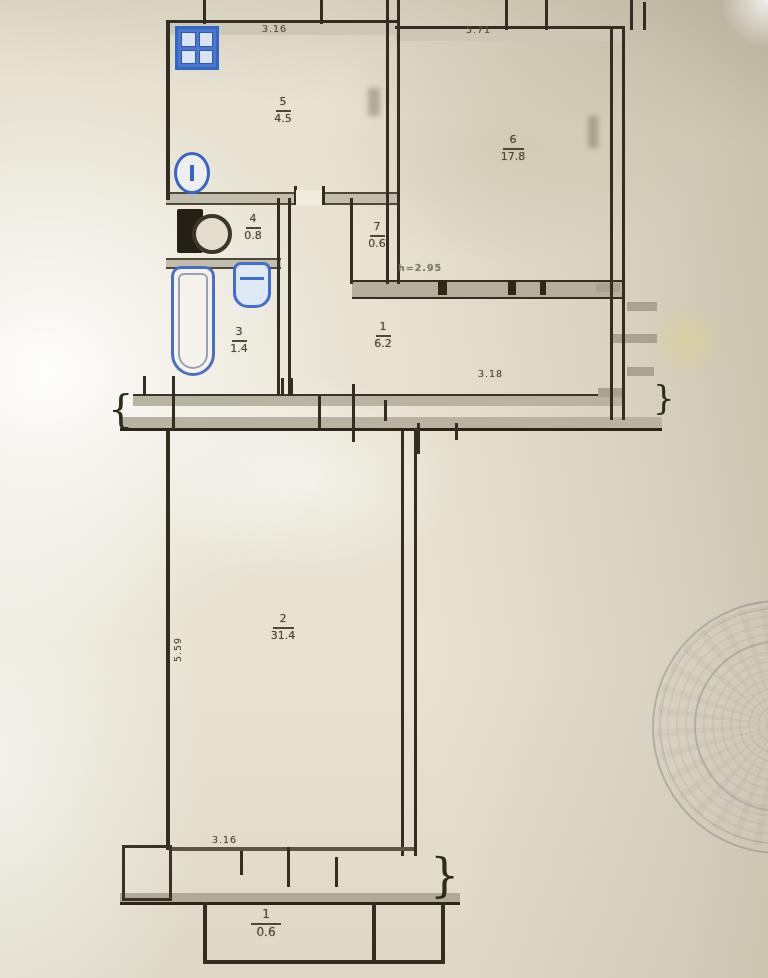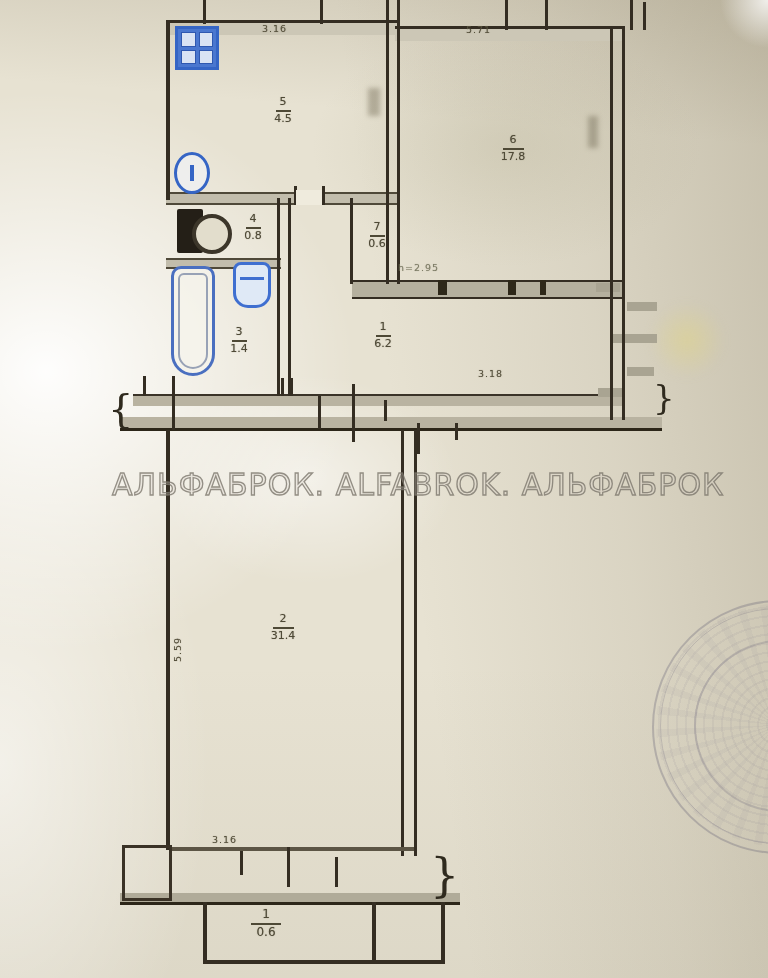--- a/index.html
+++ b/index.html
@@ -26,21 +26,21 @@
   .pier{position:absolute;border:3px solid #3a3226;background:transparent;z-index:10;}
   .brace{position:absolute;color:#2f2a1e;font-family:"DejaVu Serif",serif;z-index:12;line-height:1;}
   
   .rlabel{position:absolute;z-index:20;text-align:center;color:#4e4936;font-size:11px;line-height:1.15;
           text-shadow:0 0 1px rgba(78,73,54,0.55);}
   .rlabel .bar{display:block;height:2px;background:#4e4936;margin:1px auto;}
   .rlabel span{display:block;}
   .dim{position:absolute;z-index:20;color:#55503c;font-size:9.5px;letter-spacing:1px;
        text-shadow:0 0 1px rgba(85,80,60,0.5);white-space:nowrap;}
   .dim.vert{transform:rotate(-90deg);transform-origin:left top;}
-  .dim.faded{color:#6d6d55;opacity:0.85;}
+  .dim.faded{color:#6d6d55;opacity:0.85;font-weight:bold;}
   .smudge{position:absolute;background:rgba(105,98,75,0.4);filter:blur(2.5px);z-index:8;}
   
   .fix{position:absolute;z-index:15;}
   .stove{border:3px solid #3565c5;background:#4a77cf;display:grid;grid-template-columns:1fr 1fr;
          grid-template-rows:1fr 1fr;gap:3px;padding:3px;}
   .stove i{background:#d9e3f4;border:1px solid #2f58b0;}
   .sinkround{border:3px solid #3565c5;border-radius:50%;background:rgba(240,244,250,0.6);}
   .sinkround i{position:absolute;left:50%;top:50%;width:4px;height:16px;margin:-8px 0 0 -2px;background:#3565c5;}
   .washerbody{background:#241f17;border-radius:2px;}
   .washerdrum{border:4px solid #3c362a;border-radius:50%;background:#e2ddcc;}
@@ -205,15 +205,14 @@
   <div class="dim" style="left:262px;top:23px;">3.16</div>
   <div class="dim" style="left:466px;top:24px;">5.71</div>
   <div class="dim faded" style="left:398px;top:262px;">h=2.95</div>
   <div class="dim" style="left:478px;top:368px;">3.18</div>
   <div class="dim vert" style="left:172px;top:662px;">5.59</div>
   <div class="dim" style="left:212px;top:834px;">3.16</div>
 
   <div class="smudge" style="left:368px;top:88px;width:12px;height:28px;"></div>
   <div class="smudge" style="left:588px;top:116px;width:10px;height:32px;"></div>
 
-  <div class="watermark" style="left:112px;top:467px;">АЛЬФАБРОК. ALFABROK. АЛЬФАБРОК</div>
 
 </div>
 
 </body></html>

